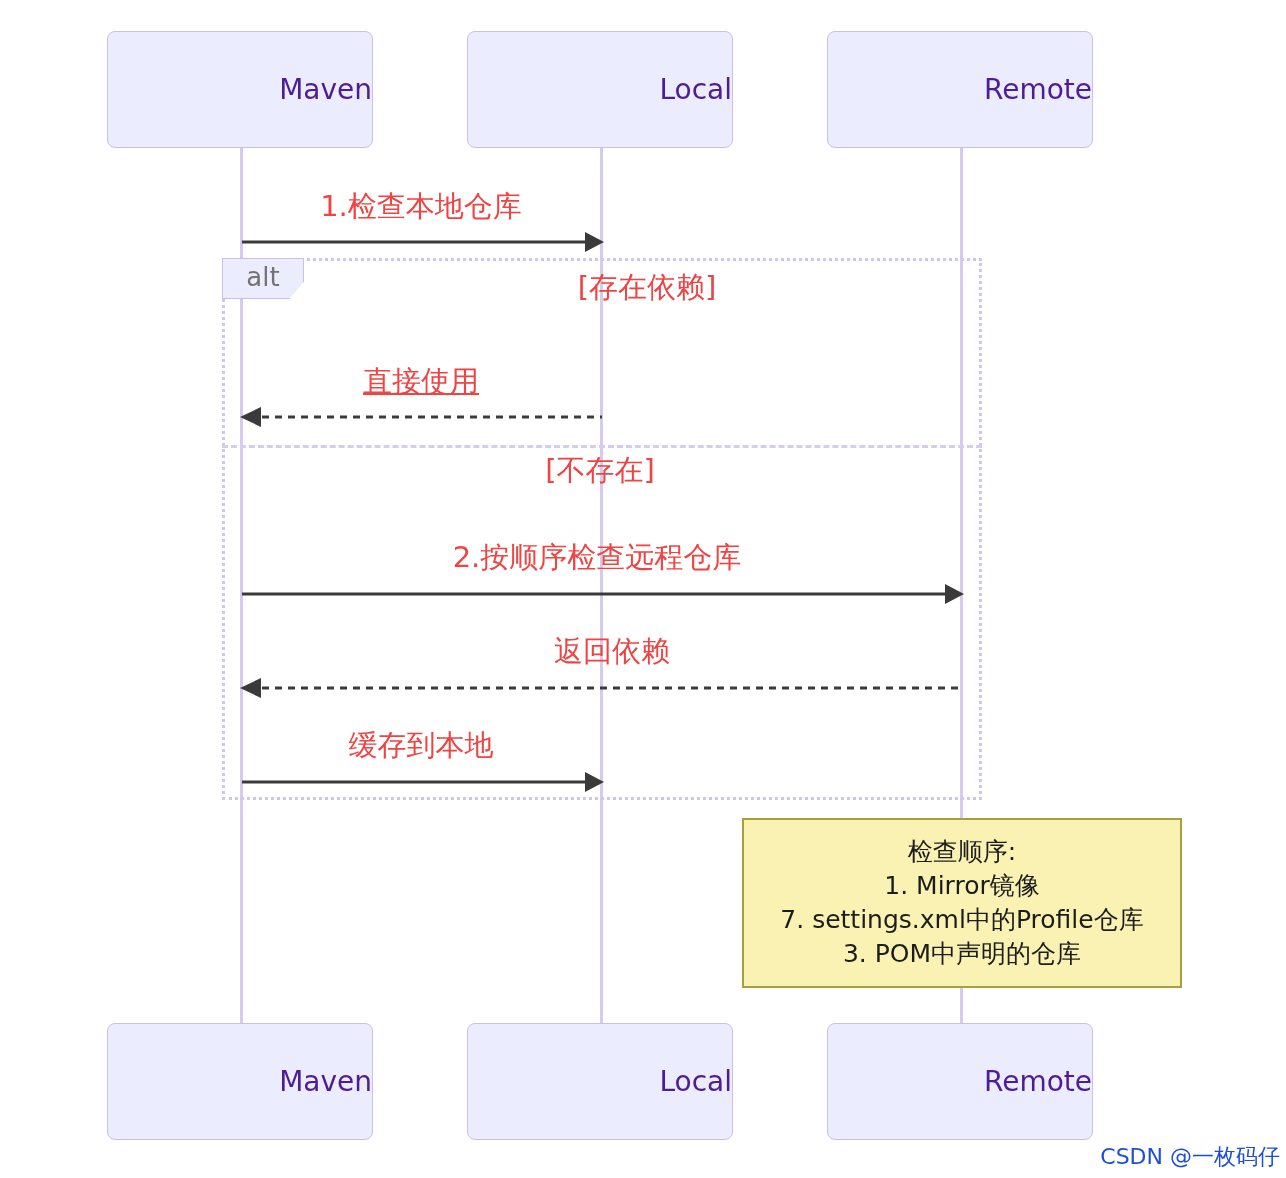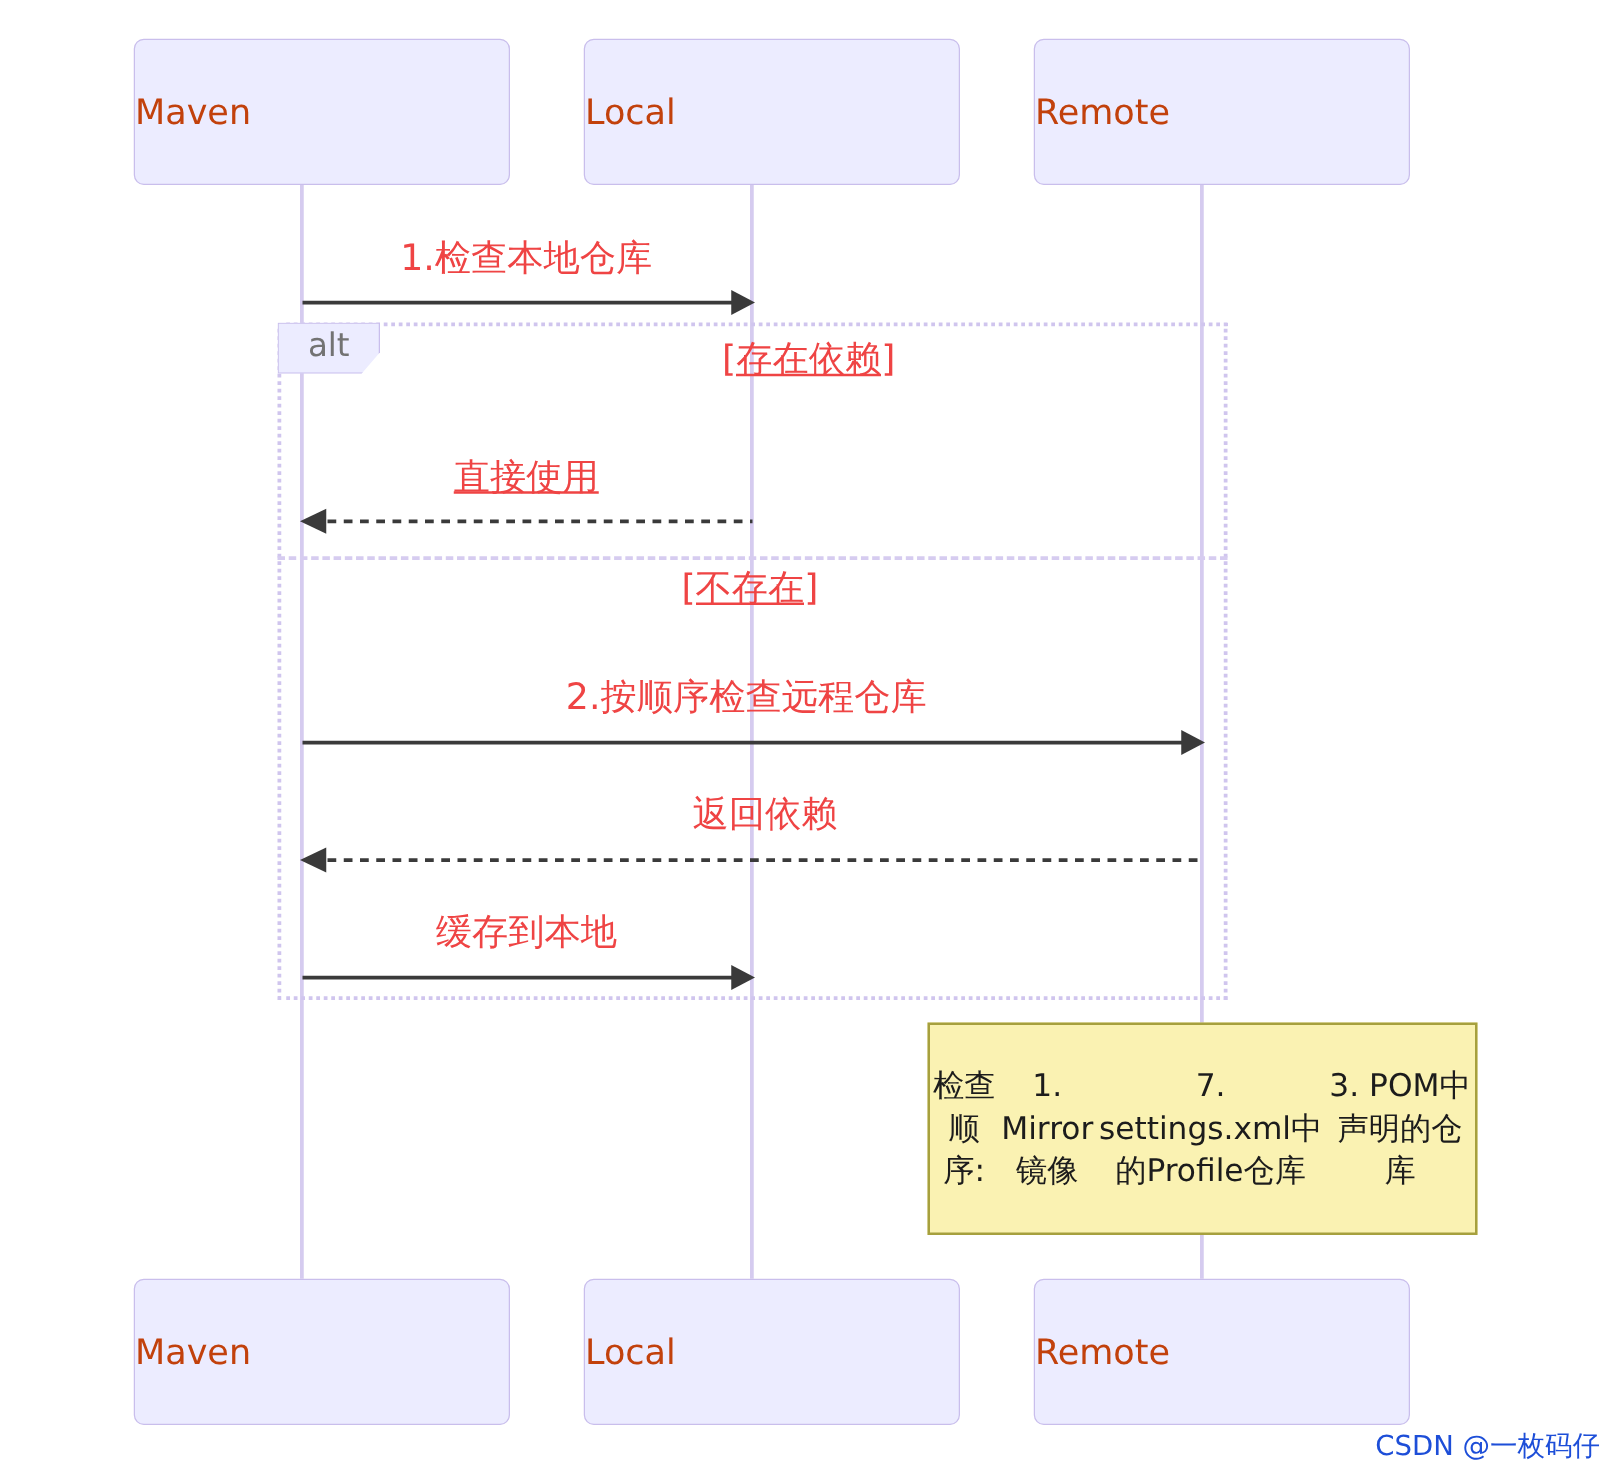--- a/index.html
+++ b/index.html
@@ -1,24 +1,24 @@
 <!DOCTYPE html>
 <html><head>
 <meta charset="utf-8">
 <style>
   html,body{margin:0;padding:0;background:#ffffff;}
   body{font-family:"DejaVu Sans","Liberation Sans",sans-serif;}
   #canvas{position:relative;width:1286px;height:1178px;background:#ffffff;overflow:hidden;}
 
   
   .actor{
-    position:absolute;width:301px;height:117px;
+    position:absolute;width:266px;height:117px;
     background:#ECECFF;border:1.5px solid #C9BEEC;border-radius:8px;
-    display:flex;align-items:center;justify-content:flex-start;
-    font-size:28px;color:#c2410c;z-index:5;box-sizing:border-box;
+    display:flex;align-items:center;justify-content:flex-end;
+    font-size:28px;color:#4c1d95;z-index:5;box-sizing:border-box;
   }
   .actor.top{top:31px;}
   .actor.bottom{top:1023px;}
   .actor.a-maven{left:107px;}
   .actor.a-local{left:467px;}
   .actor.a-remote{left:827px;}
 
   
   .lifeline{
     position:absolute;top:148px;height:875px;width:3px;
@@ -51,27 +51,27 @@
   }
 
   
   #arrows{position:absolute;left:0;top:0;z-index:3;}
 
   
   .msg{
     position:absolute;transform:translateX(-50%);
     white-space:nowrap;font-size:29px;color:#ef4444;z-index:4;
   }
-  .cond{font-weight:normal;text-decoration:underline;}
+  .cond{font-weight:normal;}
 
   
   .note{
     position:absolute;left:742px;top:818px;width:440px;height:170px;
     background:#FAF2B2;border:2px solid #A6A03E;box-sizing:border-box;
-    display:flex;flex-direction:row;align-items:center;justify-content:center;
+    display:flex;flex-direction:column;align-items:center;justify-content:center;
     font-size:25px;color:#1c1c1c;line-height:34px;z-index:6;text-align:center;
   }
 
   
   .watermark{
     position:absolute;right:6px;top:1142px;
     font-size:22px;color:#1d4ed8;z-index:7;white-space:nowrap;
   }
 </style>
 </head>

